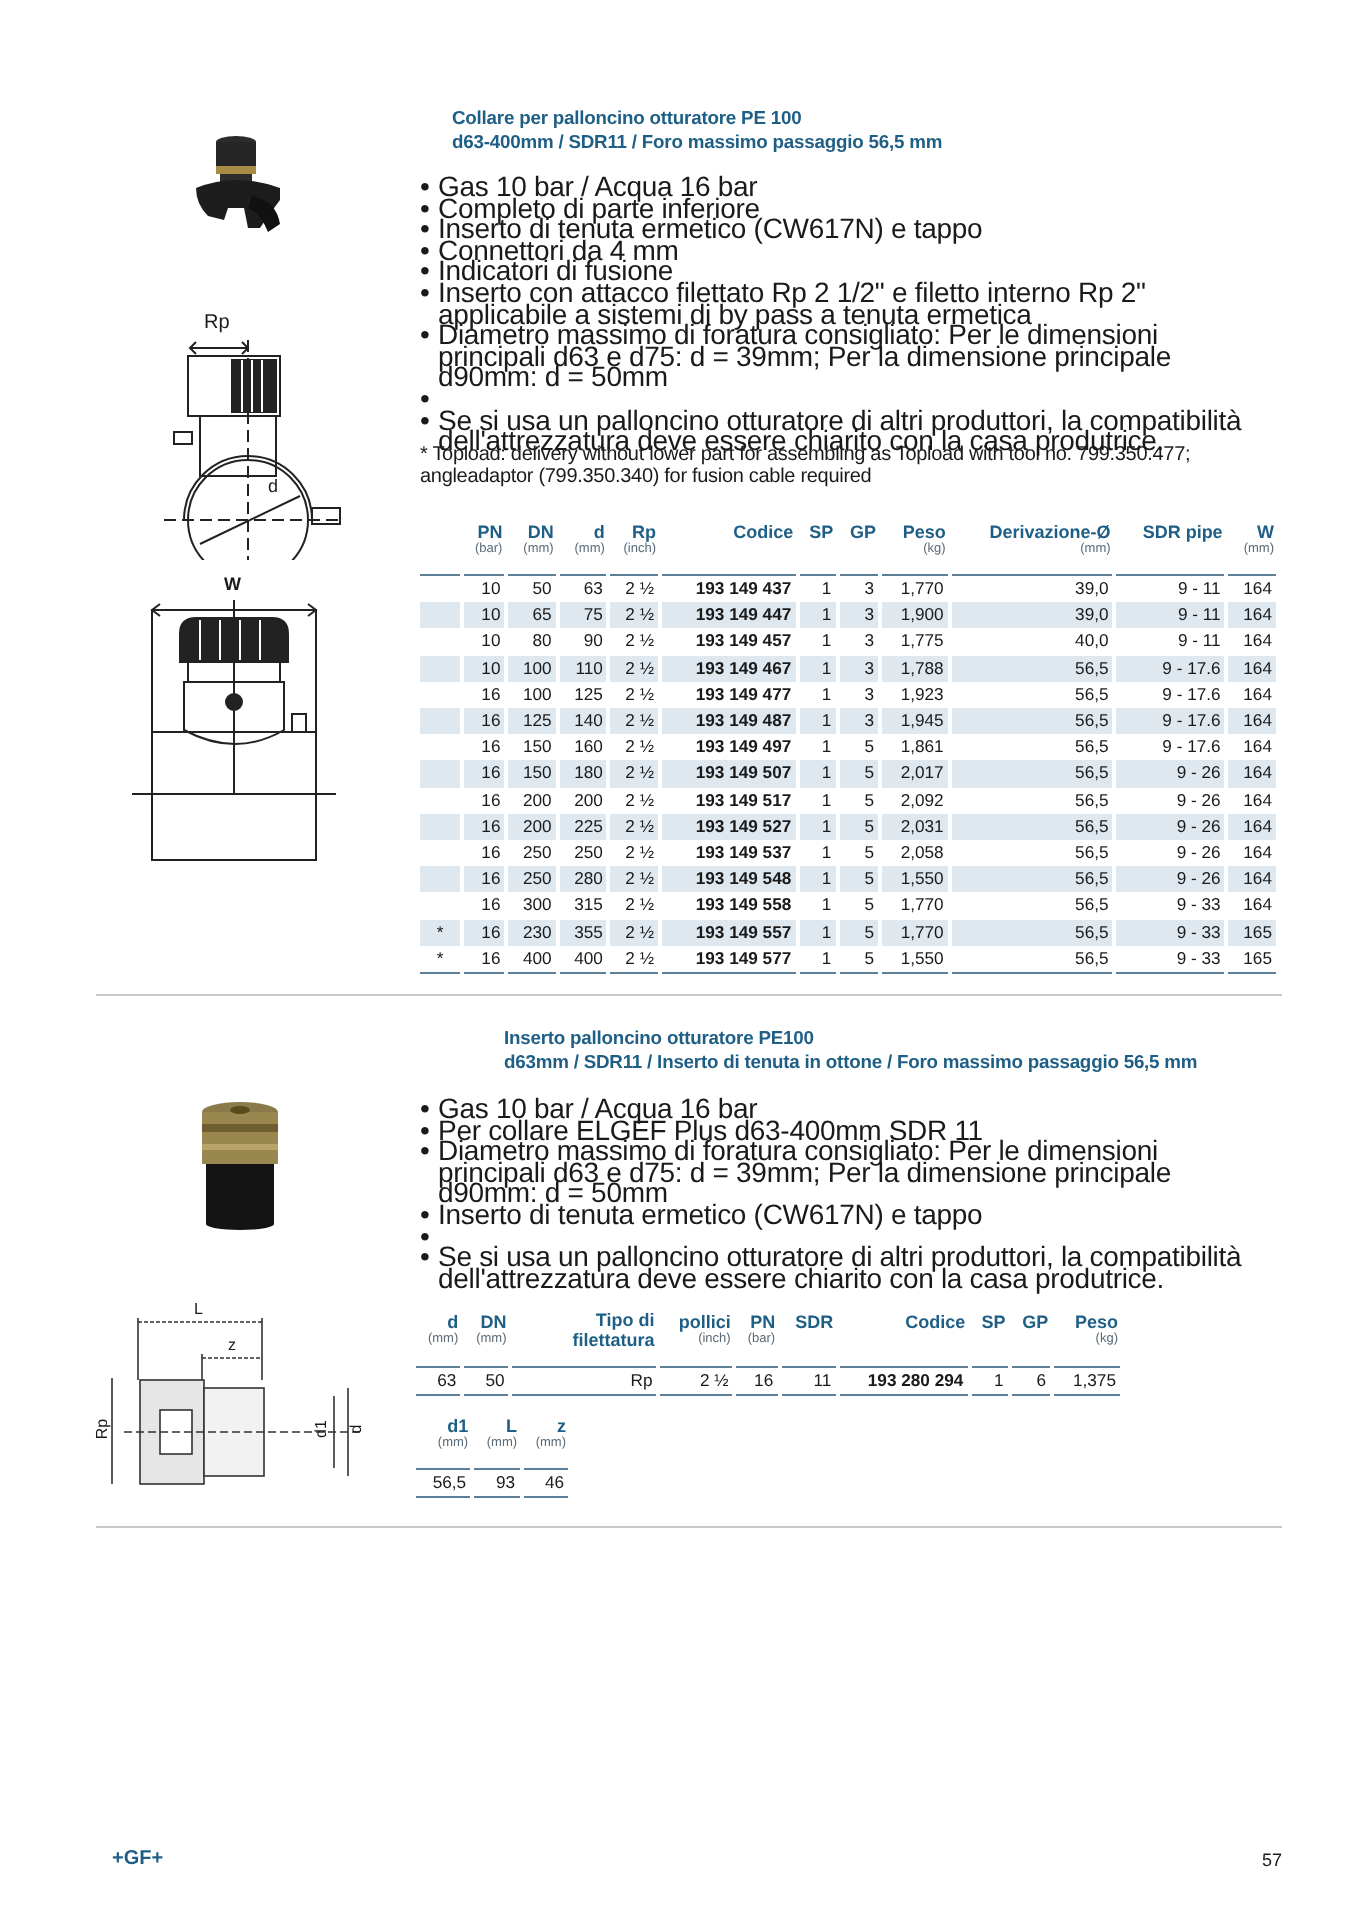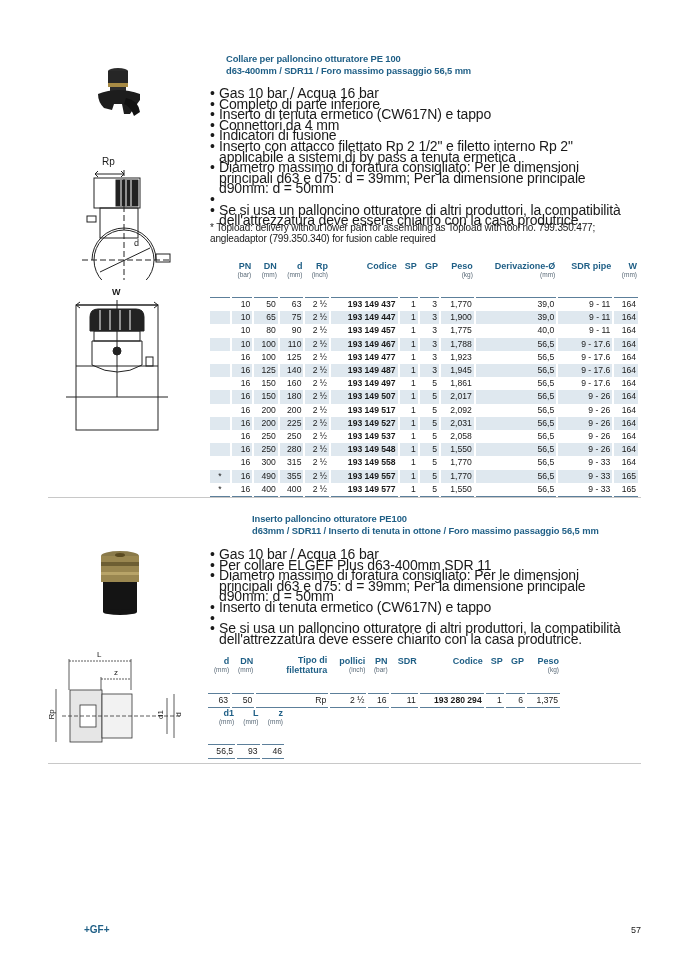--- a/index.html
+++ b/index.html
@@ -8,21 +8,21 @@
   .abs { position: absolute; }
   .title { color: #1f5f86; font-weight: bold; font-size: 9.4px; line-height: 12px; letter-spacing: -0.1px; }
   .bullets { list-style: none; margin: 0; padding: 0; font-size: 14px; line-height: 10.6px; letter-spacing: -0.15px; }
   .bullets li { position: relative; padding-left: 9px; }
   .bullets li::before { content: "\2022"; position: absolute; left: 0; top: 0; }
   .note { font-size: 10px; line-height: 10.6px; letter-spacing: -0.15px; }
   table.spec { border-collapse: separate; border-spacing: 2px 0; font-size: 8.6px; }
   table.spec th { color: #1f5f86; font-weight: bold; font-size: 9px; text-align: right; padding: 0 1px; line-height: 10px; white-space: nowrap; }
   table.spec th .unit { display: block; color: #5a6a78; font-weight: normal; font-size: 6.5px; line-height: 8px; }
   table.spec td { text-align: right; padding: 0 2px; height: 13.2px; line-height: 13.2px; white-space: nowrap; }
-  table.spec tr.head-last th { border-bottom: 1.5px solid #5c7f9a; padding-bottom: 18px; }
+  table.spec tr.head-last th { border-bottom: 1.5px solid #5c7f9a; padding-bottom: 8px; }
   table.spec tr.alt td { background: #dfe8ef; }
   table.spec tr.alt td.blank { background: #dfe8ef; }
   table.spec td.code { font-weight: bold; }
   table.spec td.star { text-align: center; width: 16px; }
   table.spec tbody tr:last-child td { border-bottom: 1.5px solid #5c7f9a; }
   .divider { height: 1px; background: #c8c8c8; }
   .footer-logo { color: #1f5f86; font-weight: bold; font-size: 10px; }
   .page-num { font-size: 9px; }
   svg { display: block; }
 </style>
@@ -301,21 +301,21 @@
           <td>1</td>
           <td>5</td>
           <td>1,770</td>
           <td>56,5</td>
           <td>9 - 33</td>
           <td>164</td>
         </tr>
         <tr class="alt">
           <td class="star blank">*</td>
           <td>16</td>
-          <td>490</td>
+          <td>230</td>
           <td>355</td>
           <td>2 ½</td>
           <td class="code">193 149 557</td>
           <td>1</td>
           <td>5</td>
           <td>1,770</td>
           <td>56,5</td>
           <td>9 - 33</td>
           <td>165</td>
         </tr>
@@ -433,14 +433,14 @@
         <td>56,5</td>
         <td>93</td>
         <td>46</td>
       </tr>
     </tbody>
   </table>
 </div>
 
 <div class="abs divider" style="left:48px;top:763px;width:593px;"></div>
 
-<div class="abs footer-logo" style="left:56px;top:924px;margin-left:28px;">+GF+</div>
+<div class="abs footer-logo" style="left:56px;top:924px;">+GF+</div>
 <div class="abs page-num" style="left:631px;top:925px;">57</div>
 
 </body></html>

